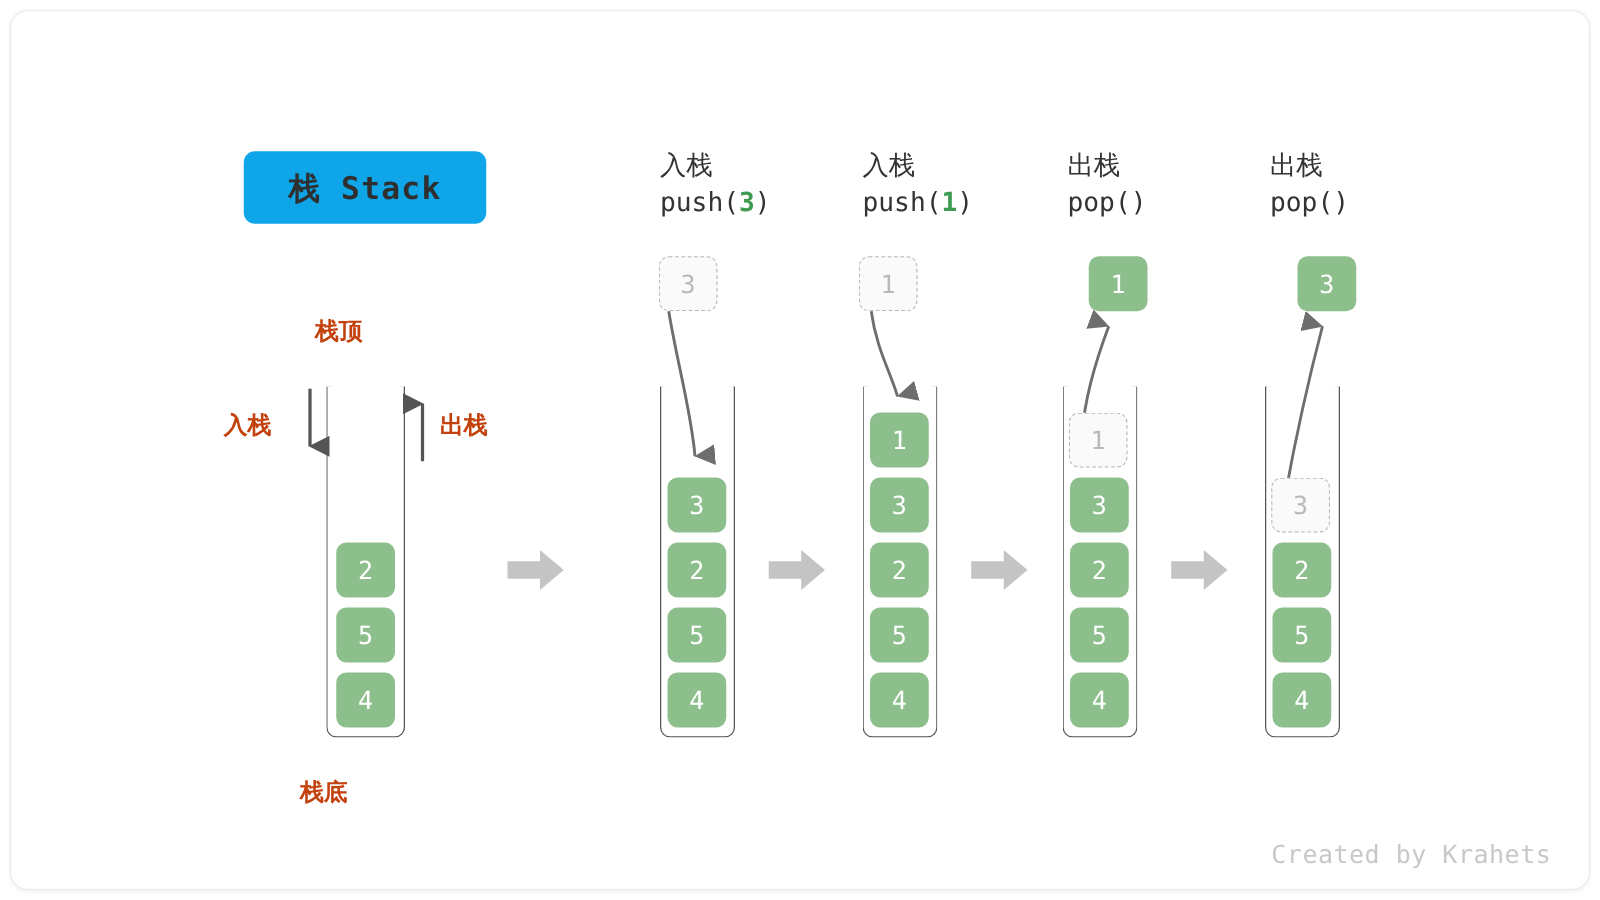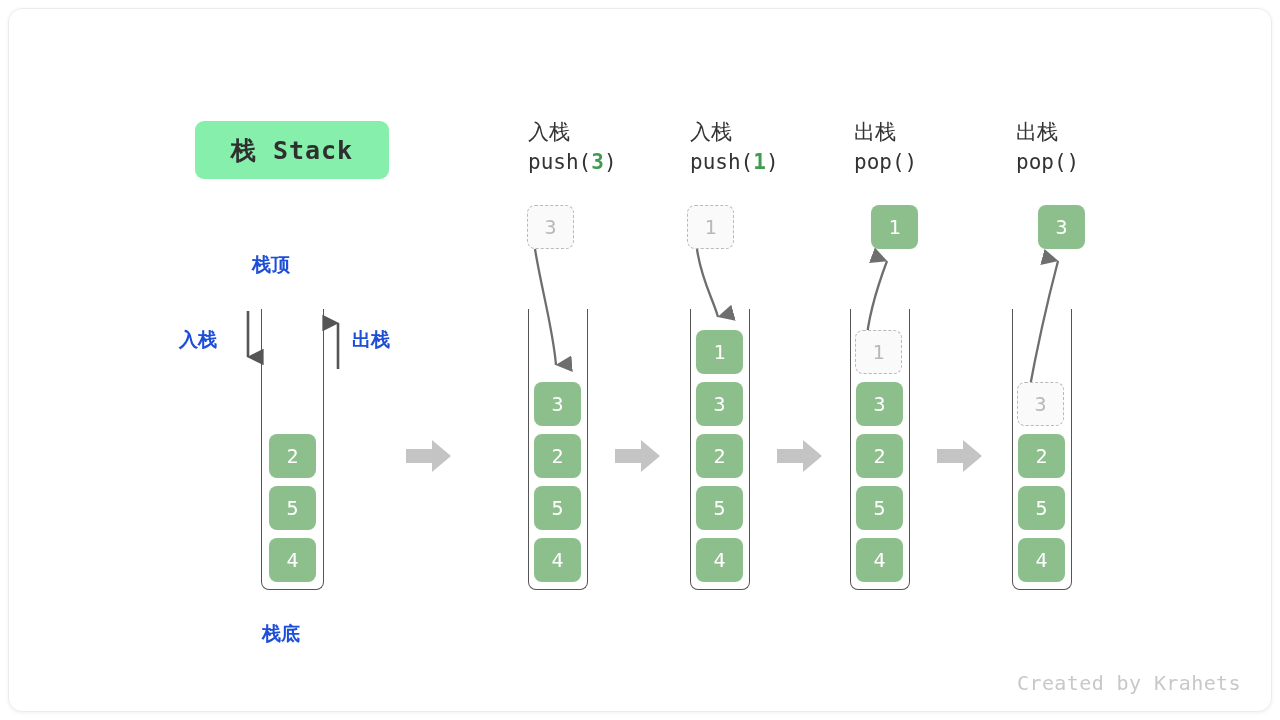--- a/index.html
+++ b/index.html
@@ -25,38 +25,38 @@
     box-shadow: 0 1px 4px rgba(0,0,0,0.06);
     box-sizing: border-box;
     overflow: hidden;
   }
   .abs { position: absolute; }
 
   
   #title-chip {
     left: 186px; top: 112px;
     width: 194px; height: 58px;
-    background: #86efac;
+    background: #0ea5e9;
     border-radius: 9px;
     display: flex; align-items: center; justify-content: center;
   }
   #title-chip .t {
     font-family: "DejaVu Sans Mono", "Liberation Mono", monospace;
     font-size: 25px;
     font-weight: bold;
     color: #2f2f2f;
     letter-spacing: 1px;
   }
 
   
   .cn-label {
     font-family: "DejaVu Sans", "Liberation Sans", sans-serif;
     font-size: 19px;
     font-weight: bold;
-    color: #1d4ed8;
+    color: #c2410c;
     white-space: nowrap;
   }
   .col-title {
     font-family: "DejaVu Sans Mono", "Liberation Mono", monospace;
     font-size: 21px;
     color: #333333;
     white-space: nowrap;
     line-height: 1.45;
   }
   .col-title .num { color: #3f9a52; font-weight: bold; }
@@ -112,21 +112,21 @@
 <div id="card">
 
   <div class="abs" id="title-chip">
     <span class="t">栈 Stack</span>
   </div>
 
   <div class="abs" style="left:243px; top:243px;">
     <span class="cn-label">栈顶</span>
   </div>
 
-  <div class="abs" style="left:253px; top:612px;">
+  <div class="abs" style="left:231px; top:612px;">
     <span class="cn-label">栈底</span>
   </div>
 
   <div class="abs" style="left:170px; top:318px;">
     <span class="cn-label">入栈</span>
   </div>
 
   <div class="abs" style="left:343px; top:318px;">
     <span class="cn-label">出栈</span>
   </div>

